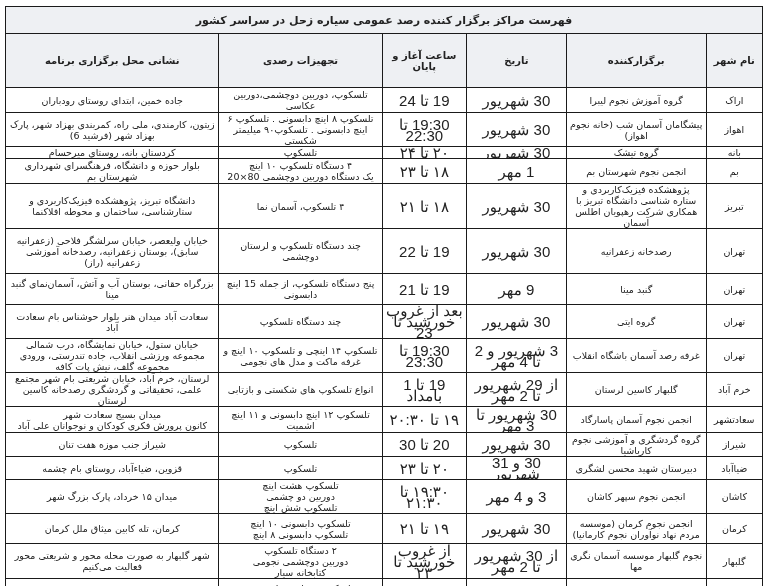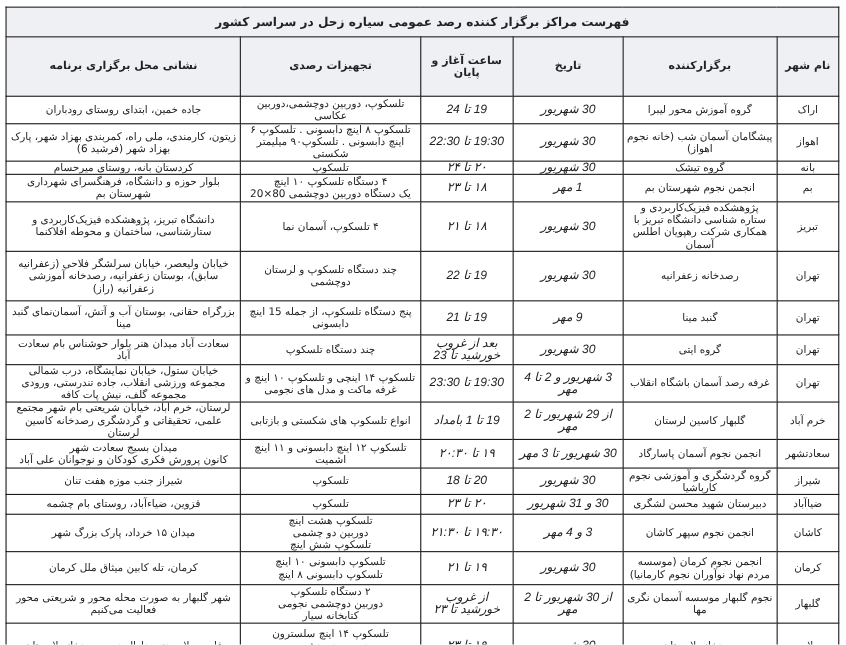--- a/index.html
+++ b/index.html
@@ -12,21 +12,21 @@
     th { background: #eef0f3; font-weight: bold; font-size: 10px; margin-top: 36px; }
     .title-cell { height: 26px; font-size: 11px; font-weight: bold; background: #eef0f3; }
     .hdr th { height: 53px; }
     .multi { white-space: pre-line; }
     .c-city { width: 56px; }
     .c-org { width: 139px; }
     .c-date { width: 99px; }
     .c-time { width: 84px; }
     .c-eq { width: 162px; }
     .c-addr { width: 212px; }
-    .num { font-family: "Liberation Sans", sans-serif; font-size: 11px; font-style: italic; }
+    .num { font-family: "Liberation Sans", sans-serif; font-size: 15px; }
   </style>
 </head>
 <body>
 
 <div class="wrap">
   <table>
     <colgroup>
       <col class="c-city">
         <col class="c-org">
         <col class="c-date">
@@ -43,21 +43,21 @@
         <th>برگزارکننده</th>
         <th>تاریخ</th>
         <th>ساعت آغاز و پایان</th>
         <th>تجهیزات رصدی</th>
         <th>نشانی محل برگزاری برنامه</th>
       </tr>
     </thead>
     <tbody id="rows">
         <tr style="height: 25px;">
           <td class="multi">اراک</td>
-          <td class="multi">گروه آموزش محور لیبرا</td>
+          <td class="multi">گروه آموزش نجوم لیبرا</td>
           <td class="multi num">30 شهریور</td>
           <td class="multi num">19 تا 24</td>
           <td class="multi">تلسکوپ، دوربین دوچشمی،دوربین عکاسی</td>
           <td class="multi">جاده خمین، ابتدای روستای رودباران</td>
         </tr>
         <tr style="height: 28px;">
           <td class="multi">اهواز</td>
           <td class="multi">پیشگامان آسمان شب (خانه نجوم اهواز)</td>
           <td class="multi num">30 شهریور</td>
           <td class="multi num">19:30 تا 22:30</td>
@@ -135,21 +135,21 @@
           <td class="multi num">30 شهریور تا 3 مهر</td>
           <td class="multi num">۱۹ تا ۲۰:۳۰</td>
           <td class="multi">تلسکوپ ۱۲ اینچ دابسونی و  ۱۱ اینچ اشمیت</td>
           <td class="multi">میدان بسیج سعادت شهر
 کانون پرورش فکری کودکان و نوجوانان علی آباد</td>
         </tr>
         <tr style="height: 24px;">
           <td class="multi">شیراز</td>
           <td class="multi">گروه گردشگری و آموزشی نجوم کارباشیا</td>
           <td class="multi num">30 شهریور</td>
-          <td class="multi num">20 تا 18</td>
+          <td class="multi num">20 تا 30</td>
           <td class="multi">تلسکوپ</td>
           <td class="multi">شیراز جنب موزه هفت تنان</td>
         </tr>
         <tr style="height: 18px;">
           <td class="multi">ضیاآباد</td>
           <td class="multi">دبیرستان شهید محسن لشگری</td>
           <td class="multi num">30 و 31 شهریور</td>
           <td class="multi num">۲۰ تا ۲۳</td>
           <td class="multi">تلسکوپ</td>
           <td class="multi">قزوین، ضیاءآباد، روستای بام چشمه</td>

